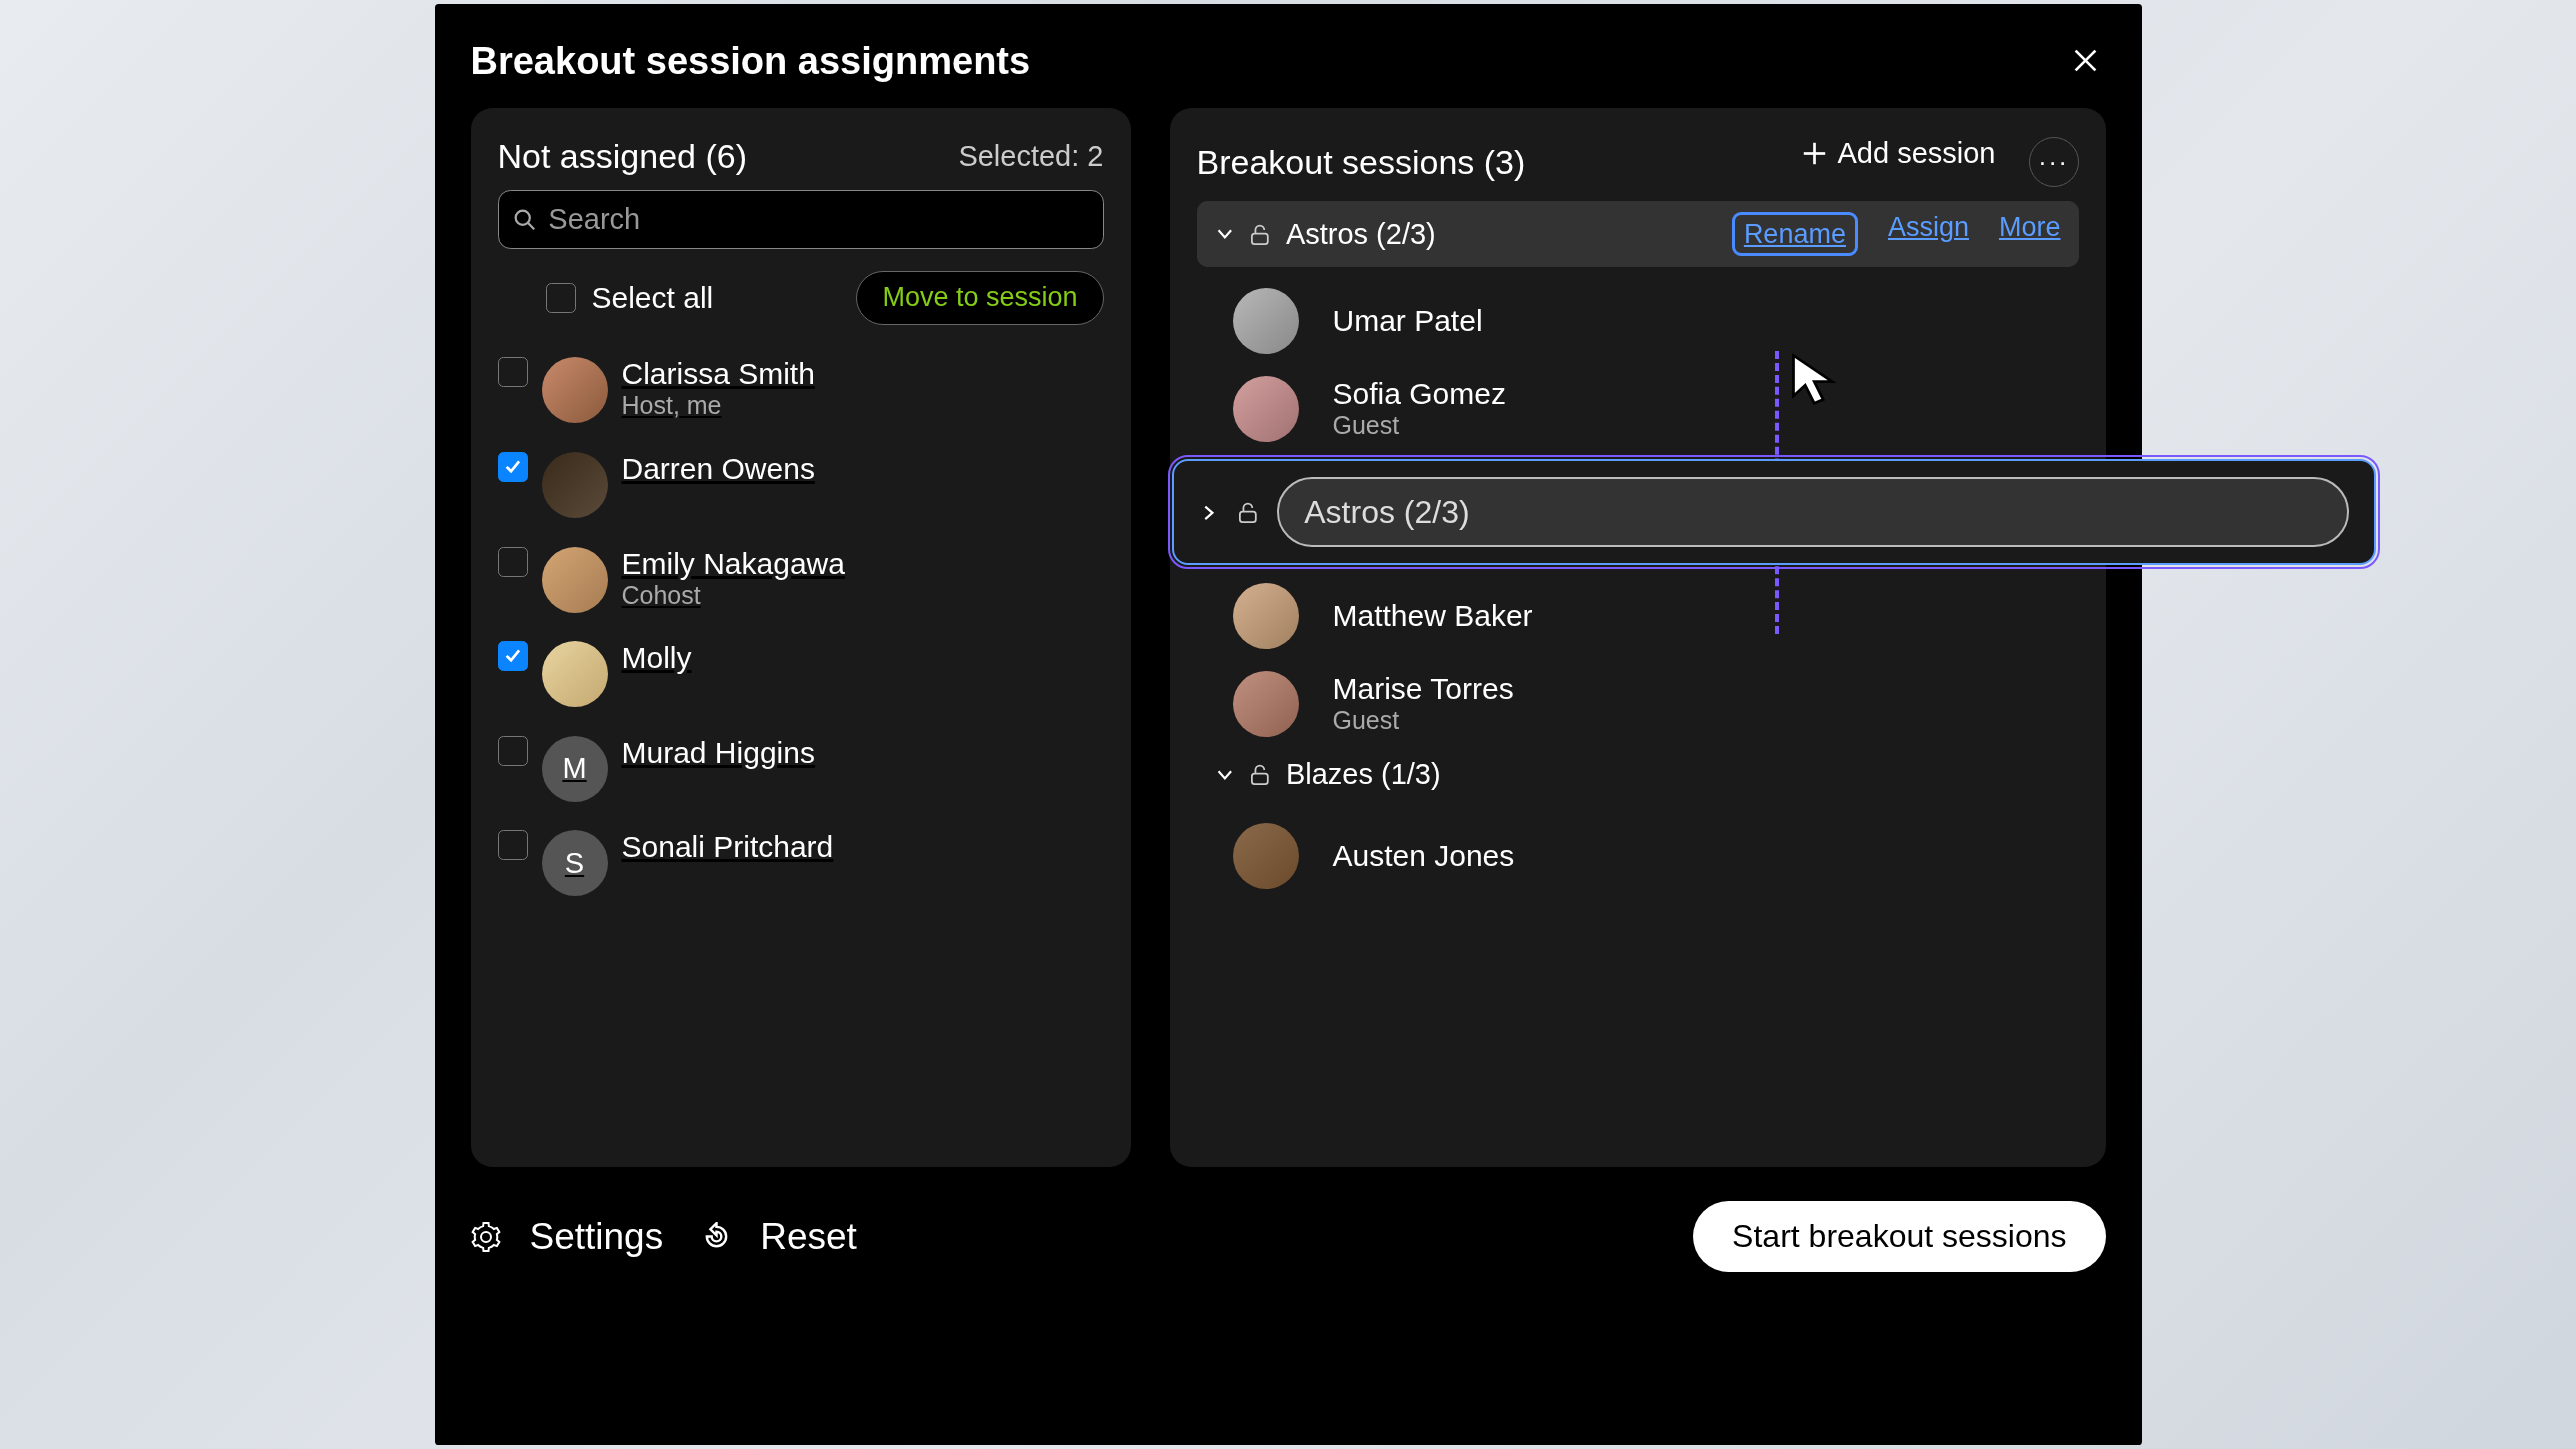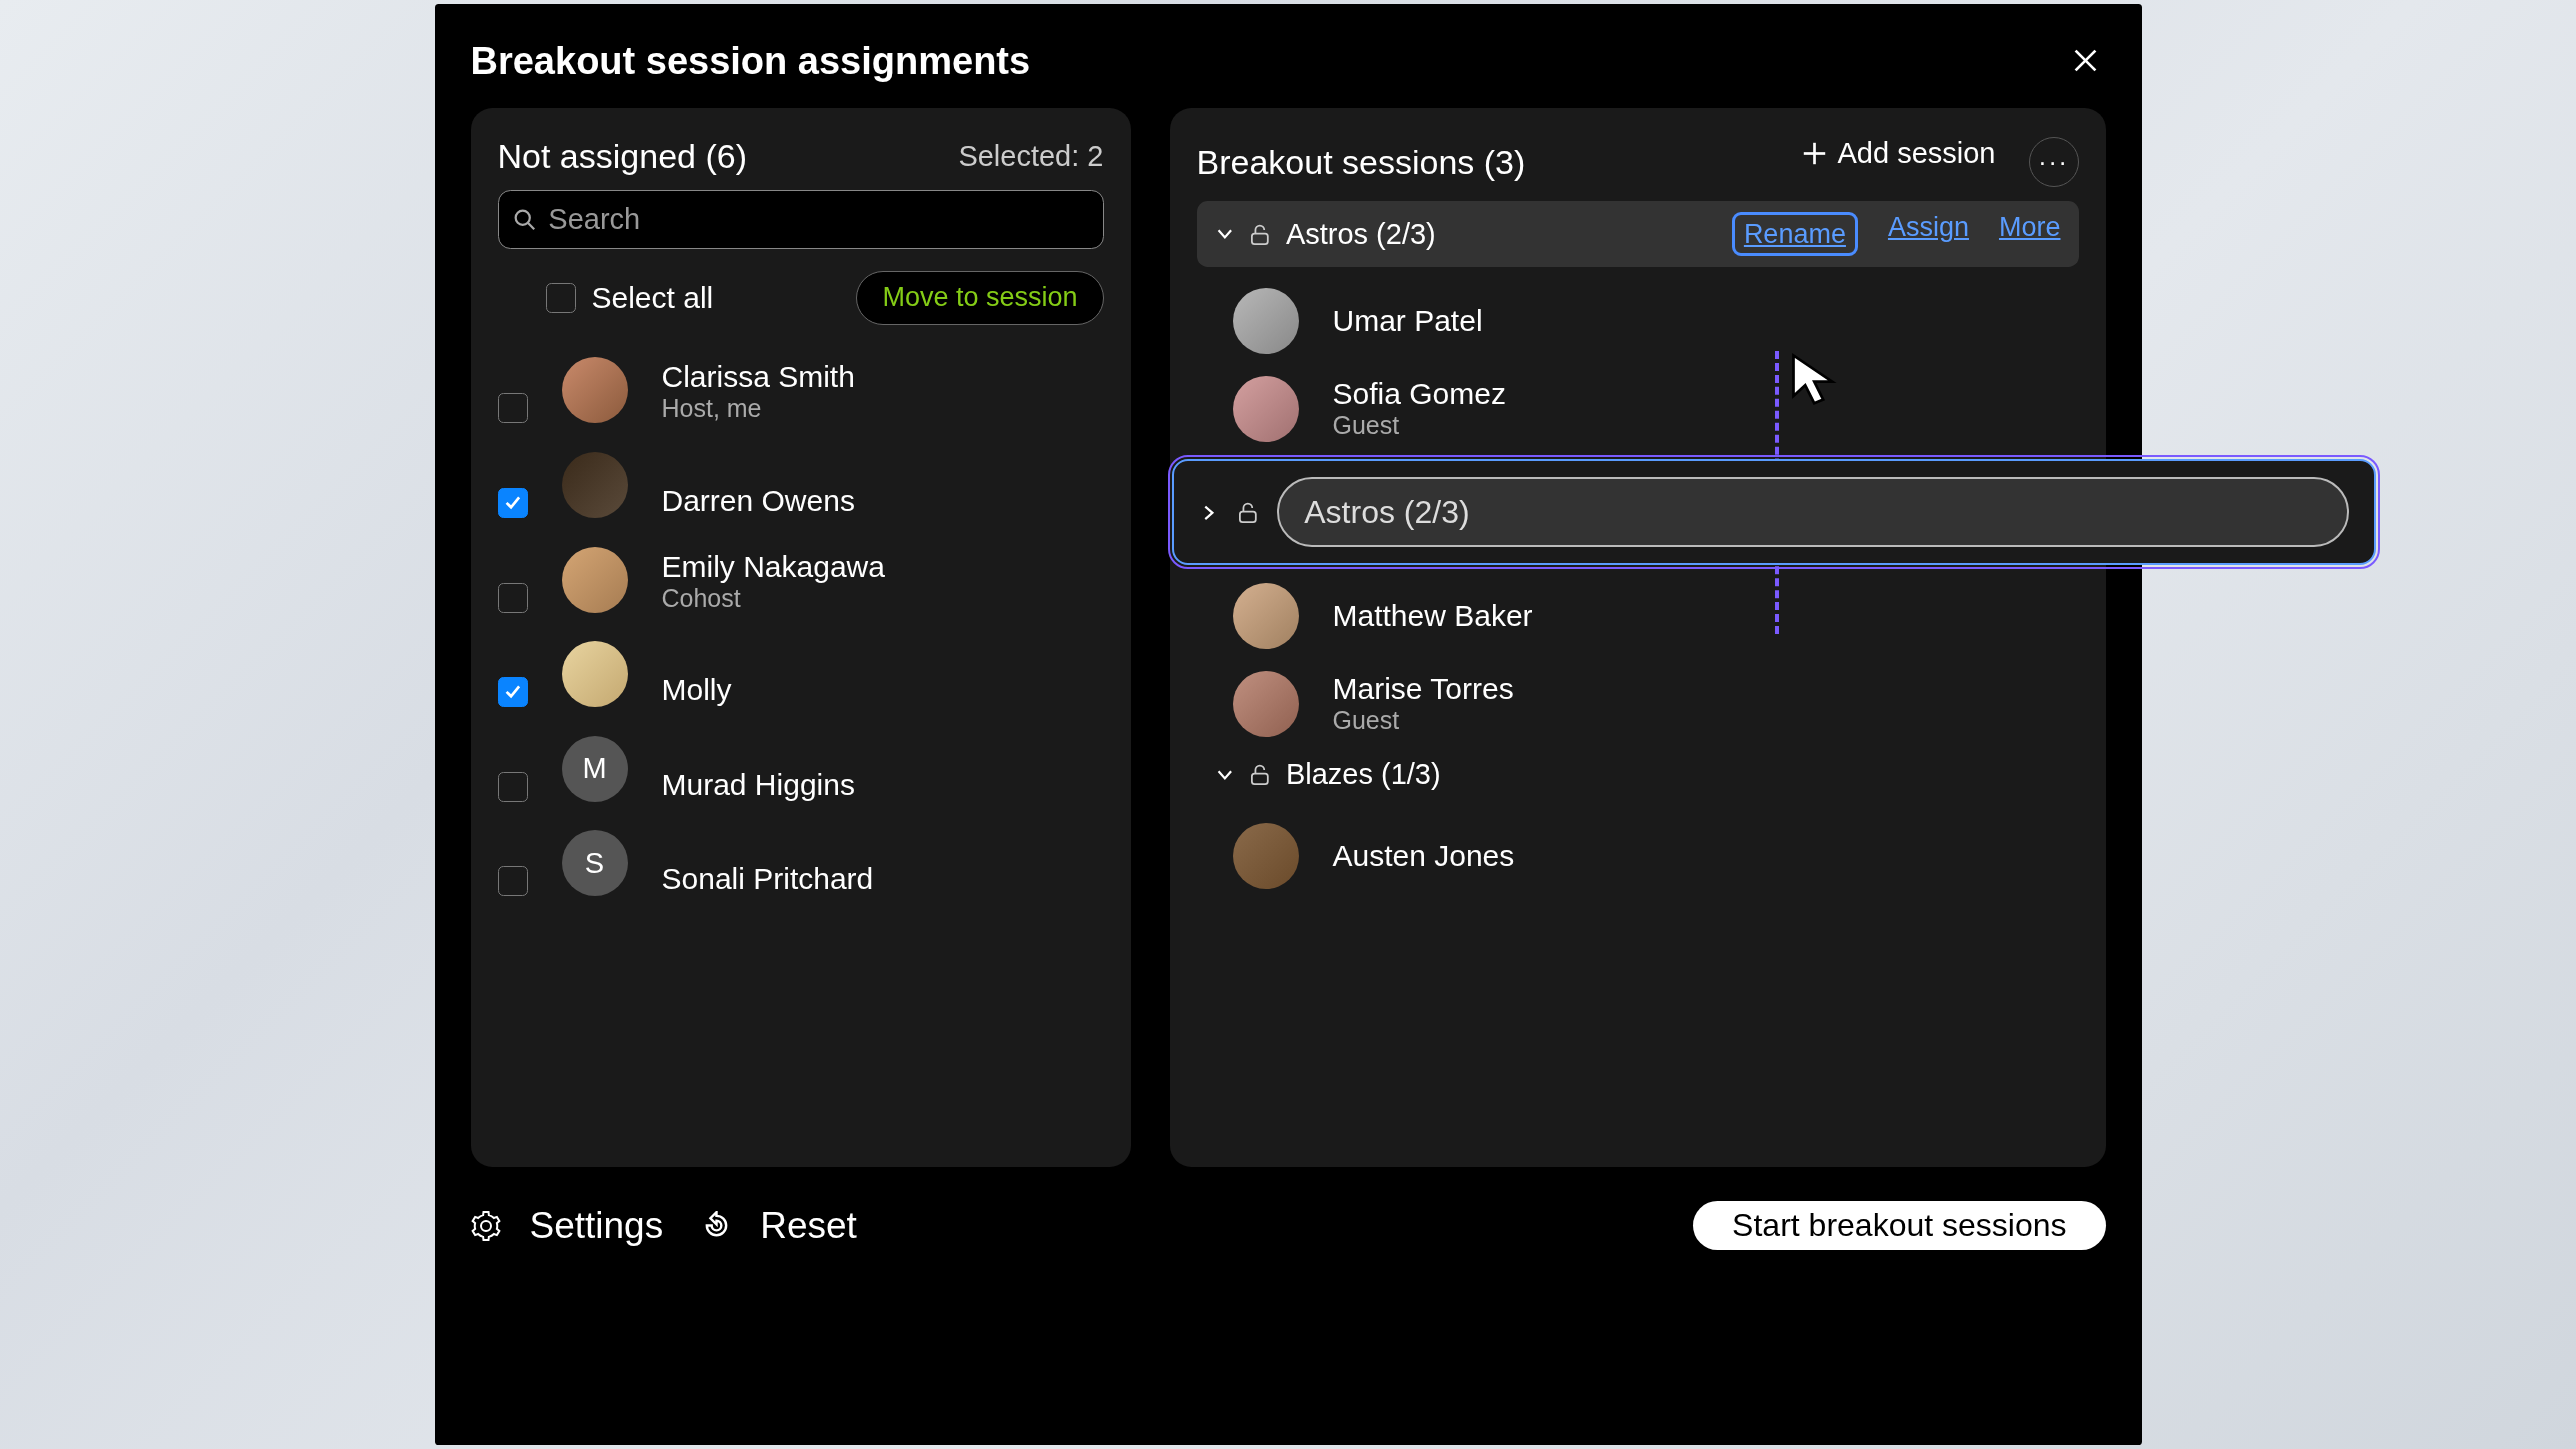--- a/index.html
+++ b/index.html
@@ -71,22 +71,23 @@
 }
 .checkbox.checked {
   background: #0a84ff; border-color: #0a84ff;
 }
 .move-btn {
   background: #000; border: 1.8px solid #666; border-radius: 36px;
   color: #84cc16; font-size: 27px; padding: 10.7px 25px;
   cursor: pointer;
 }
 .person-row {
-  display: flex; align-items: flex-end; gap: 34px;
+  display: flex; align-items: flex-start; gap: 14px;
   padding: 14.3px 0;
+  text-decoration: underline;
 }
 .avatar {
   width: 66px; height: 66px; border-radius: 50%;
   background: #555; display: flex; align-items: center; justify-content: center;
   color: #fff; font-size: 29px; font-weight: 500;
   flex-shrink: 0;
 }
 .avatar.c1 { background: linear-gradient(135deg, #c98a6b, #8b5a3c); }
 .avatar.c2 { background: linear-gradient(135deg, #3a2a1a, #5a4a3a); }
 .avatar.c3 { background: linear-gradient(135deg, #d4a574, #a67c52); }
@@ -180,21 +181,21 @@
 .footer-left {
   display: flex; align-items: center; gap: 39px;
 }
 .footer-btn {
   display: flex; align-items: center; gap: 29px;
   color: #fff; font-size: 37px; cursor: pointer;
 }
 .start-btn {
   background: #fff; color: #000;
   font-size: 32px; font-weight: 400;
-  padding: 6px 39px; border-radius: 45px;
+  padding: 17px 39px; border-radius: 45px;
   border: none; cursor: pointer;
 }
 .cursor-arrow {
   position: absolute;
   z-index: 20;
 }
 svg { display: block; }
 </style>
 </head>
 <body>

